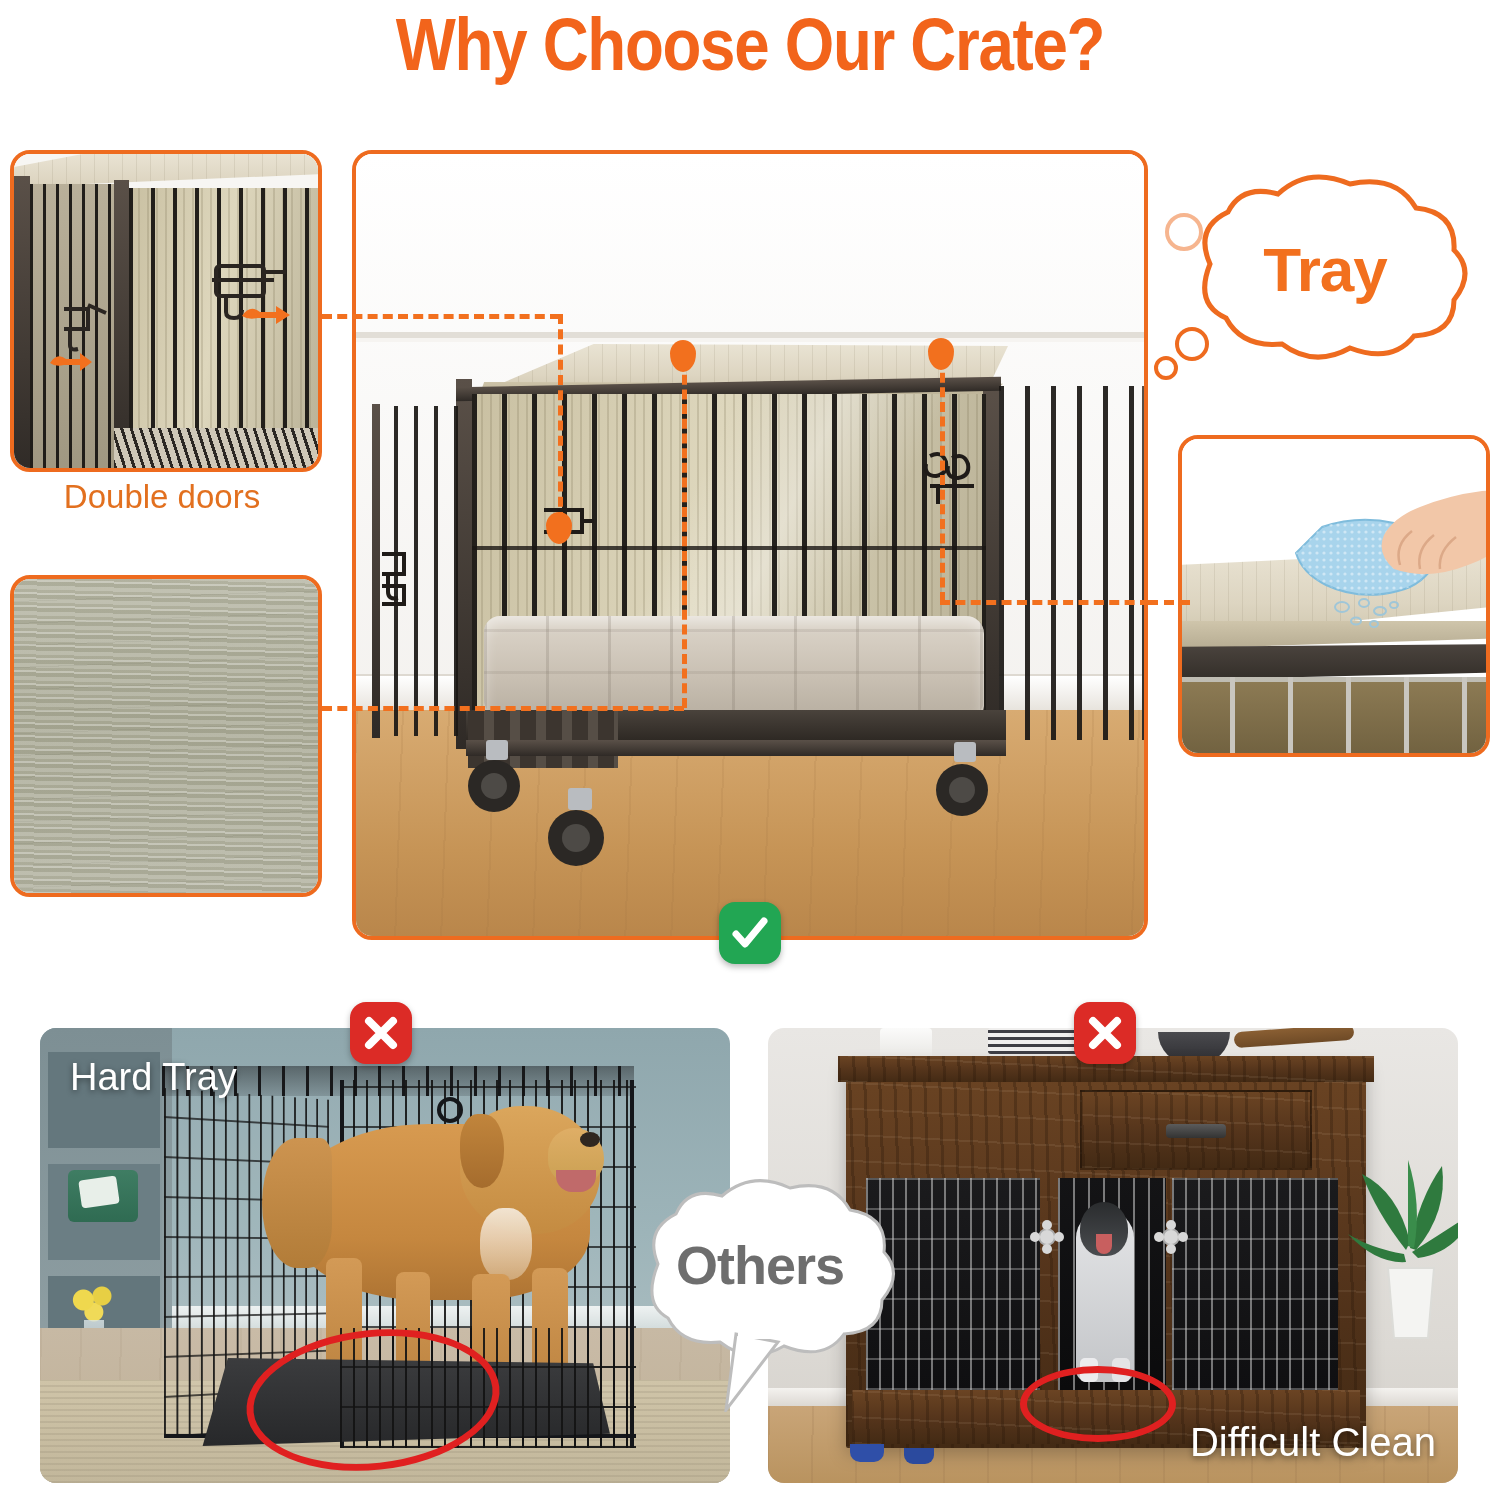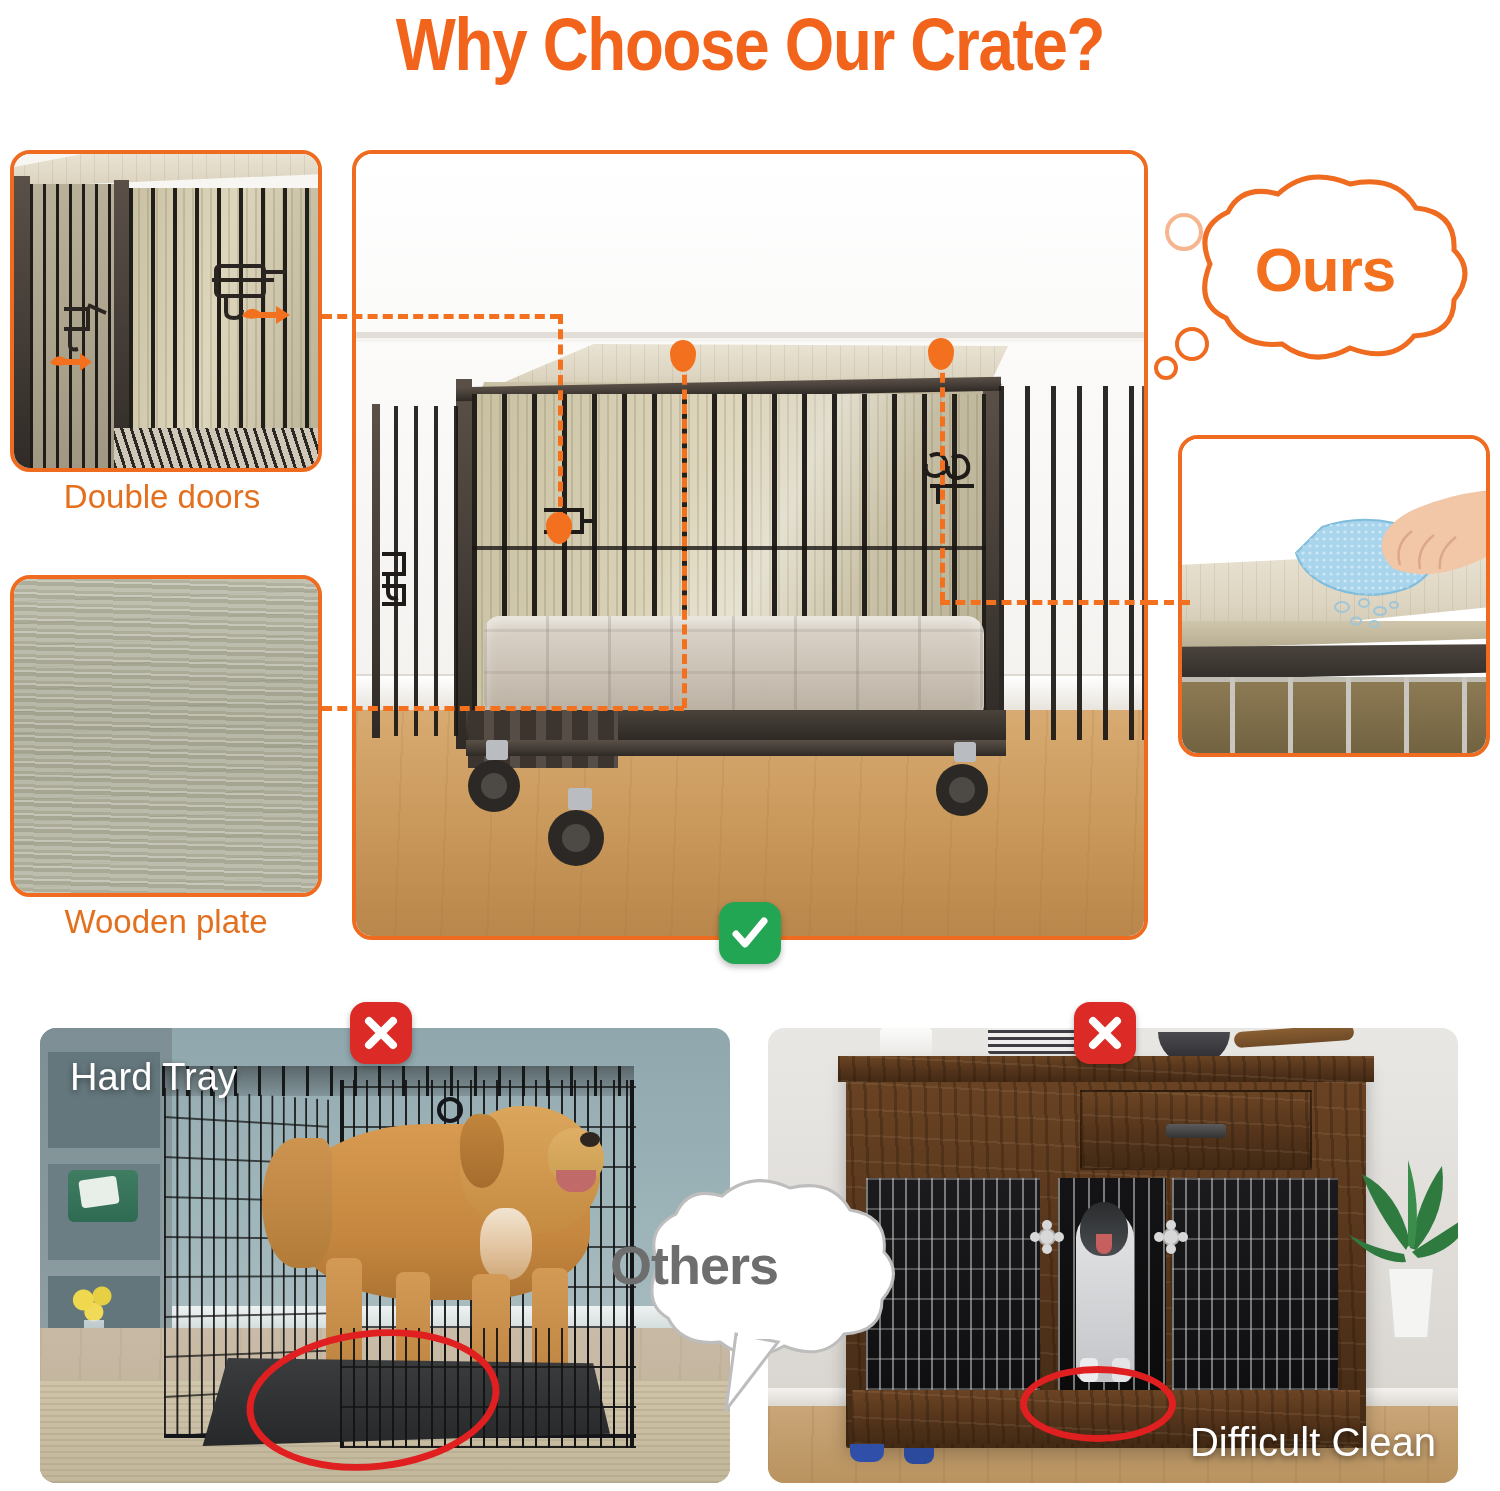--- a/index.html
+++ b/index.html
@@ -133,20 +133,21 @@
   .bubble-text-ours {
     position: absolute; left: 0; top: 0; width: 100%;
     text-align: center;
     color: #F2701E;
     font-weight: 700;
     font-size: 62px;
     letter-spacing: -1px;
   }
   .bubble-text-others {
     position: absolute; left:0; top:0; width:100%;
+    text-align: center;
     color: #6E6E6E;
     font-weight: 700;
     font-size: 54px;
     letter-spacing: -1px;
   }
 
   
   .overlay-caption {
     position: absolute;
     color: #ffffff;
@@ -217,21 +218,20 @@
 
       <div style="position:absolute; left:100px; bottom:0; width:215px; height:40px;
                   background: repeating-linear-gradient(72deg, #2b2723 0 3px, #cfc8b8 3px 9px);"></div>
     </div>
   </div>
   <div class="panel-label" style="left:6px; top:478px; width:312px;">Double doors</div>
 
   <div class="panel" style="left:10px; top:575px; width:312px; height:322px;">
     <div class="fill wood-swatch"></div>
   </div>
-  <div class="panel-label" style="left:10px; top:903px; width:312px;">Wooden plate</div>
 
   <div class="panel" style="left:1178px; top:435px; width:312px; height:322px;">
     <div class="fill" style="background:#ffffff;">
 
       <div class="wood-top" style="position:absolute; left:-10px; top:110px; width:340px; height:90px;
            clip-path: polygon(0 18%, 100% 0, 100% 62%, 0 100%);"></div>
       <div style="position:absolute; left:-10px; top:182px; width:340px; height:28px;
                   background: linear-gradient(#cfc5ab,#b6ac92);
                   clip-path: polygon(0 0, 100% 0, 100% 60%, 0 100%);"></div>
 
@@ -399,21 +399,21 @@
                Q326 104 304 132
                Q304 166 264 168
                Q242 196 200 180
                Q164 200 132 176
                Q92 180 76 150
                Q44 136 60 96 Z" fill="#ffffff" stroke="#EE6B1F" stroke-width="5"></path>
       <circle cx="42" cy="176" r="15" fill="#fff" stroke="#EE6B1F" stroke-width="4"></circle>
       <circle cx="16" cy="200" r="10" fill="#fff" stroke="#EE6B1F" stroke-width="4"></circle>
       <circle cx="34" cy="64" r="17" fill="none" stroke="#EE6B1F" stroke-width="4" opacity=".5"></circle>
     </svg>
-    <div class="bubble-text-ours" style="top:66px;">Ours</div>
+    <div class="bubble-text-ours" style="top:66px;">Tray</div>
   </div>
 
   <div class="badge ok" style="left:719px; top:902px;">
     <svg viewBox="0 0 42 42">
       <path d="M7 22 L16 32 L35 9" stroke="#ffffff" stroke-width="7" fill="none" stroke-linecap="round" stroke-linejoin="round"></path>
     </svg>
   </div>
 
   <div style="position:absolute; left:40px; top:1028px; width:690px; height:455px;
               border-radius:16px; overflow:hidden;">

